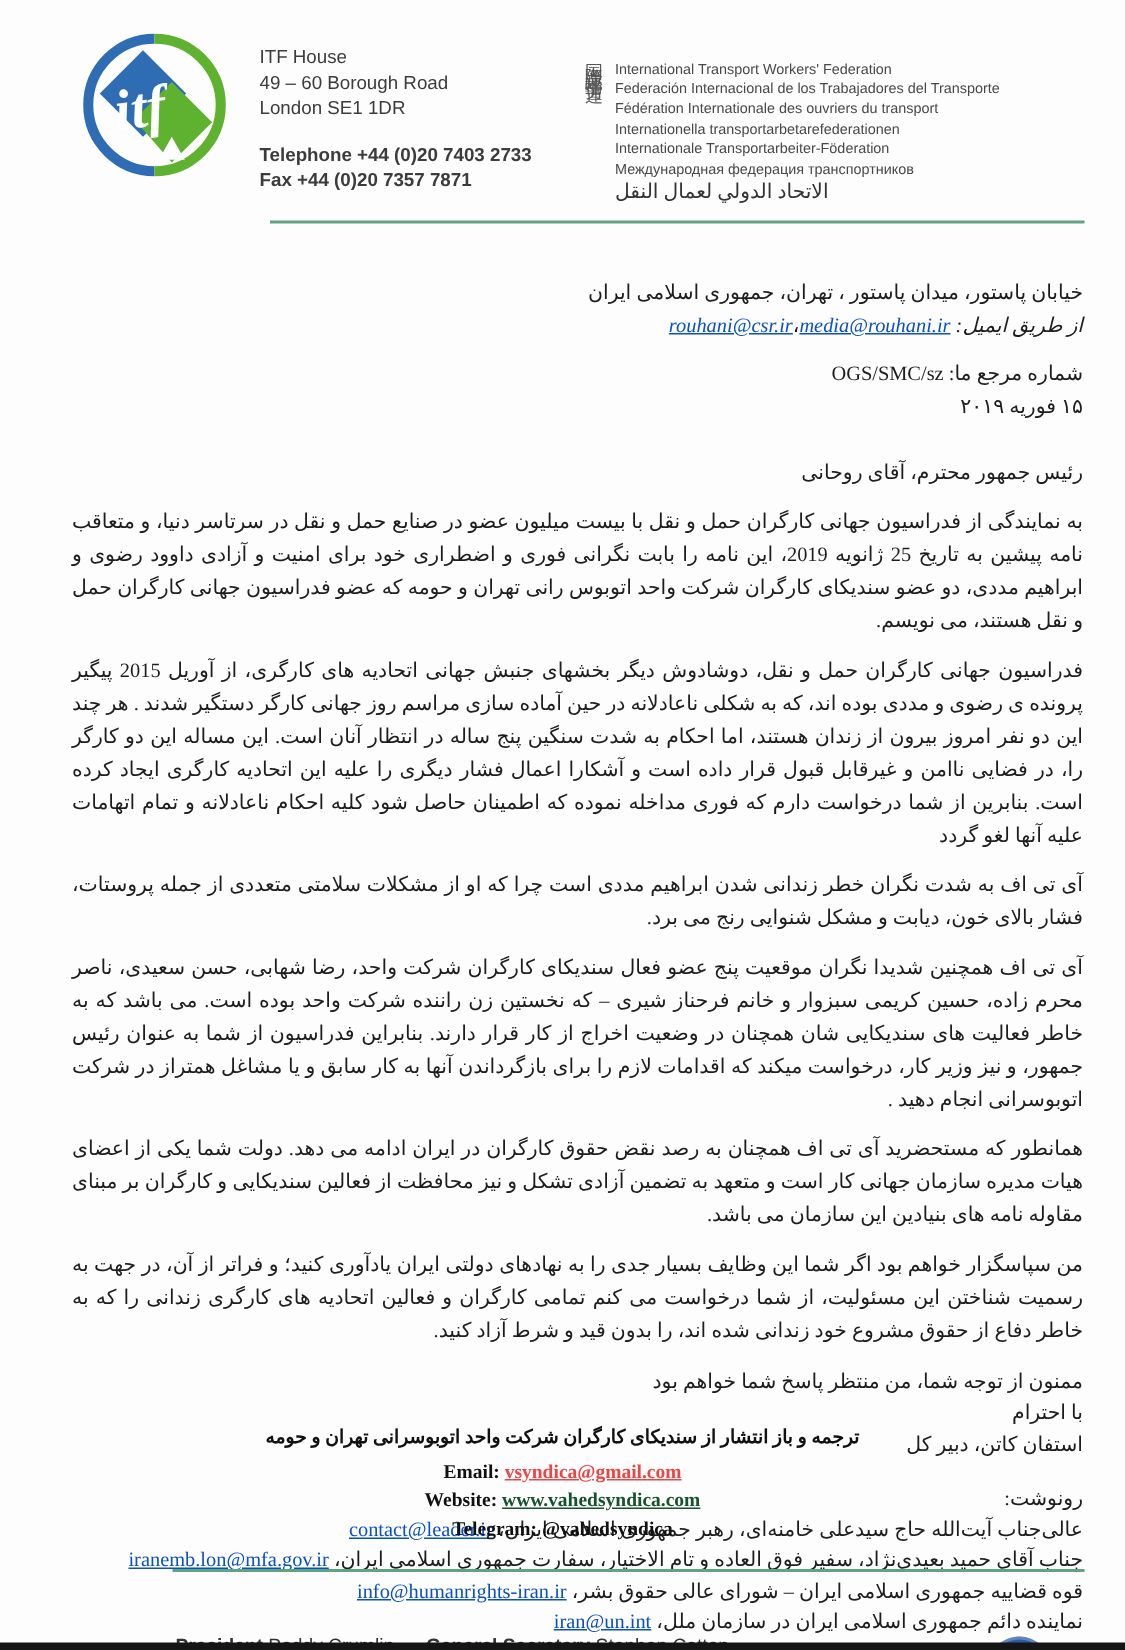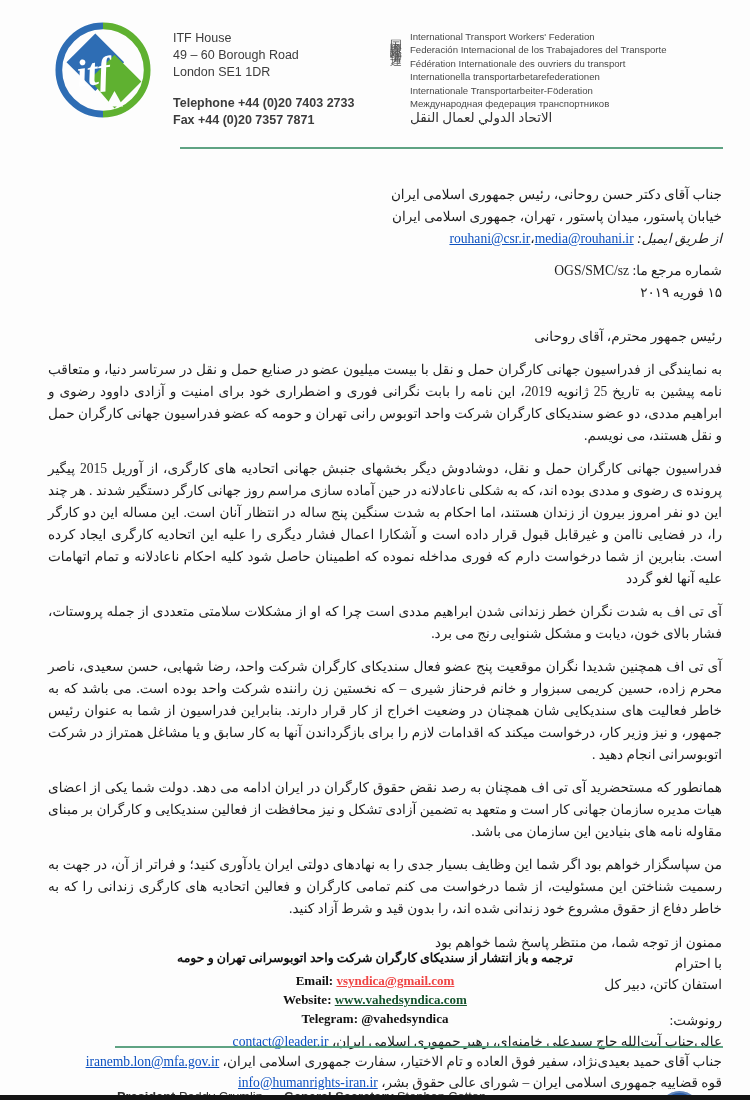--- a/index.html
+++ b/index.html
@@ -27,21 +27,21 @@
   
   .header{position:absolute;top:22px;left:55px;right:28px;height:122px;display:flex;}
   .logo-wrap{width:118px;flex:0 0 118px;}
   .logo-wrap svg{width:96px;height:96px;}
   .addr{
     width:215px;flex:0 0 215px;
     font-family:"Liberation Sans","DejaVu Sans",sans-serif;
     font-size:12.5px;line-height:17px;color:#3c3c3c;padding-top:8px;
   }
   .addr .tel-block{margin-top:14px;font-weight:bold;}
-  .fed-block{flex:1;display:flex;padding-top:8px;}
+  .fed-block{flex:1;display:flex;padding-top:8px;align-items:center;}
   .cjk{
     writing-mode:vertical-rl;text-orientation:upright;
     font-size:12px;line-height:16px;letter-spacing:3px;color:#555;
     height:108px;margin-right:6px;
     font-family:"DejaVu Sans",sans-serif;
   }
   .fed-names{
     font-family:"Liberation Sans","DejaVu Sans",sans-serif;
     font-size:9.6px;line-height:13.4px;color:#484848;flex:1;
   }
@@ -56,21 +56,21 @@
 
   
   .letter{
     position:absolute;top:184px;left:48px;width:674px;
     direction:rtl;text-align:right;
     font-size:13.6px;line-height:22px;color:#1d1d1d;
   }
   .recipient-line{white-space:nowrap;}
   .via-label{font-style:italic;}
   a.link{color:var(--link-blue);text-decoration:underline;cursor:pointer;}
-  a.link.it{}
+  a.link.it{font-style:italic;}
   .ref-block{margin-top:10px;}
   .salutation{margin-top:22px;}
   .para{margin-top:11px;text-align:justify;}
   .closing{margin-top:12px;line-height:21px;}
   .cc-block{margin-top:16px;line-height:20.5px;}
   .cc-row{white-space:nowrap;}
 
   
   .syndicate{
     position:absolute;top:949px;left:0;width:750px;text-align:center;
@@ -139,21 +139,20 @@
         <div>Internationale Transportarbeiter-Föderation</div>
         <div>Международная федерация транспортников</div>
         <div class="fed-arabic">الاتحاد الدولي لعمال النقل</div>
       </div>
     </div>
   </div>
   <div class="divider"></div>
 
   <div class="letter">
     <div class="recipient">
-      <div class="recipient-line">جناب آقای دکتر حسن روحانی، رئیس جمهوری اسلامی ایران</div>
       <div class="recipient-line">خیابان پاستور، میدان پاستور ، تهران، جمهوری اسلامی ایران</div>
       <div class="recipient-line">
         <span class="via-label">از طریق ایمیل:</span>
         <a class="link it">rouhani@csr.ir</a><span>،</span><a class="link it">media@rouhani.ir</a>
       </div>
     </div>
 
     <div class="ref-block">
       <div>شماره مرجع ما: OGS/SMC/sz</div>
       <div>۱۵ فوریه ۲۰۱۹</div>

